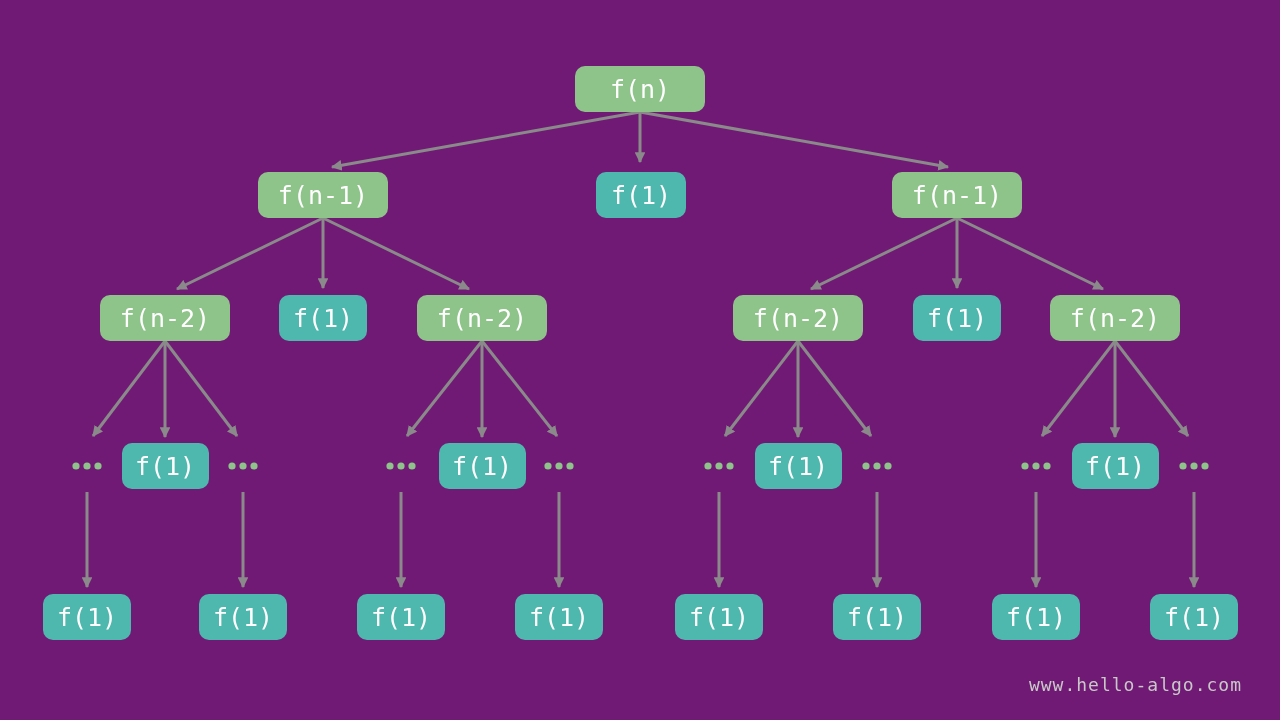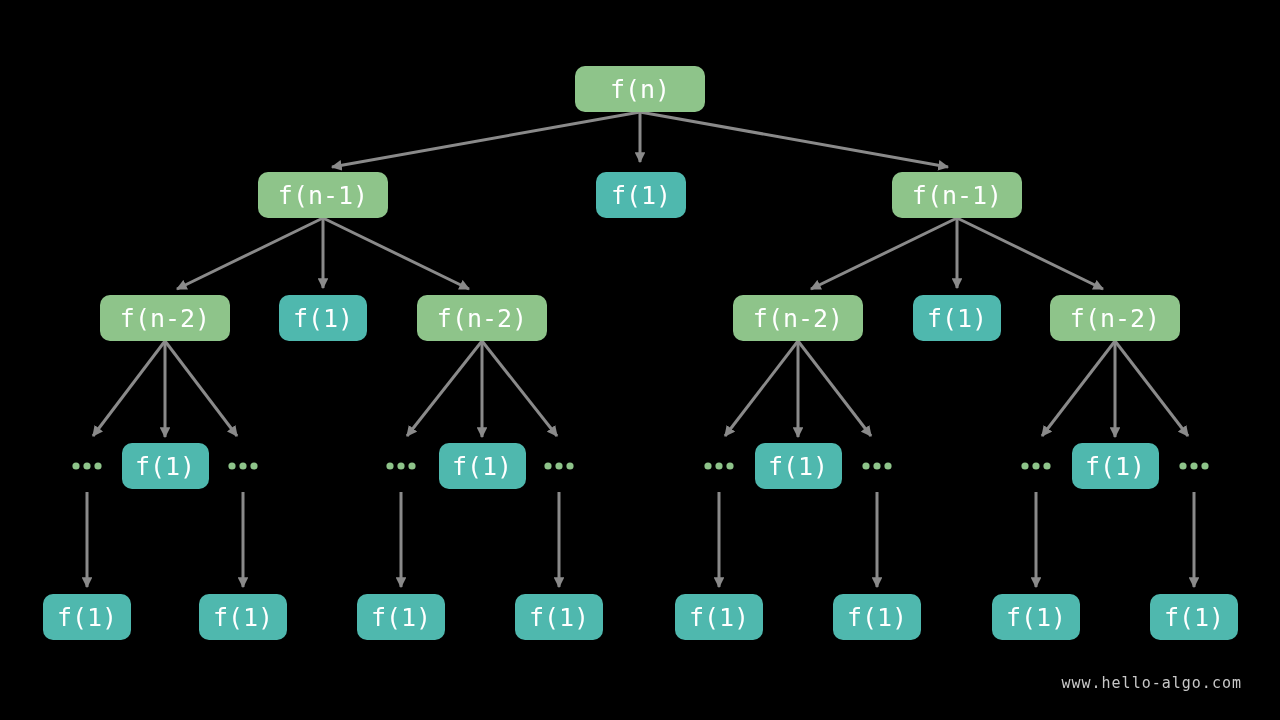--- a/index.html
+++ b/index.html
@@ -4,21 +4,21 @@
 <style>
   html, body {
     margin: 0;
     padding: 0;
     background: #ffffff;
   }
   .canvas {
     position: relative;
     width: 1280px;
     height: 720px;
-    background: #000000;
+    background: #701a75;
     overflow: hidden;
     font-family: "DejaVu Sans Mono", "Liberation Mono", monospace;
   }
   .edges-layer {
     position: absolute;
     left: 0;
     top: 0;
     width: 1280px;
     height: 720px;
   }
@@ -30,21 +30,21 @@
     color: #ffffff;
     font-size: 25px;
     border-radius: 10px;
     white-space: nowrap;
     box-sizing: border-box;
   }
   .watermark {
     position: absolute;
     right: 38px;
     top: 674px;
-    font-size: 15px;
+    font-size: 18px;
     letter-spacing: 1px;
     color: #c8c8c8;
   }
 </style>
 </head>
 <body>
 
 <div class="canvas">
   <svg class="edges-layer" id="edges-svg" width="1280" height="720" viewBox="0 0 1280 720" xmlns="http://www.w3.org/2000/svg">
       <defs>

